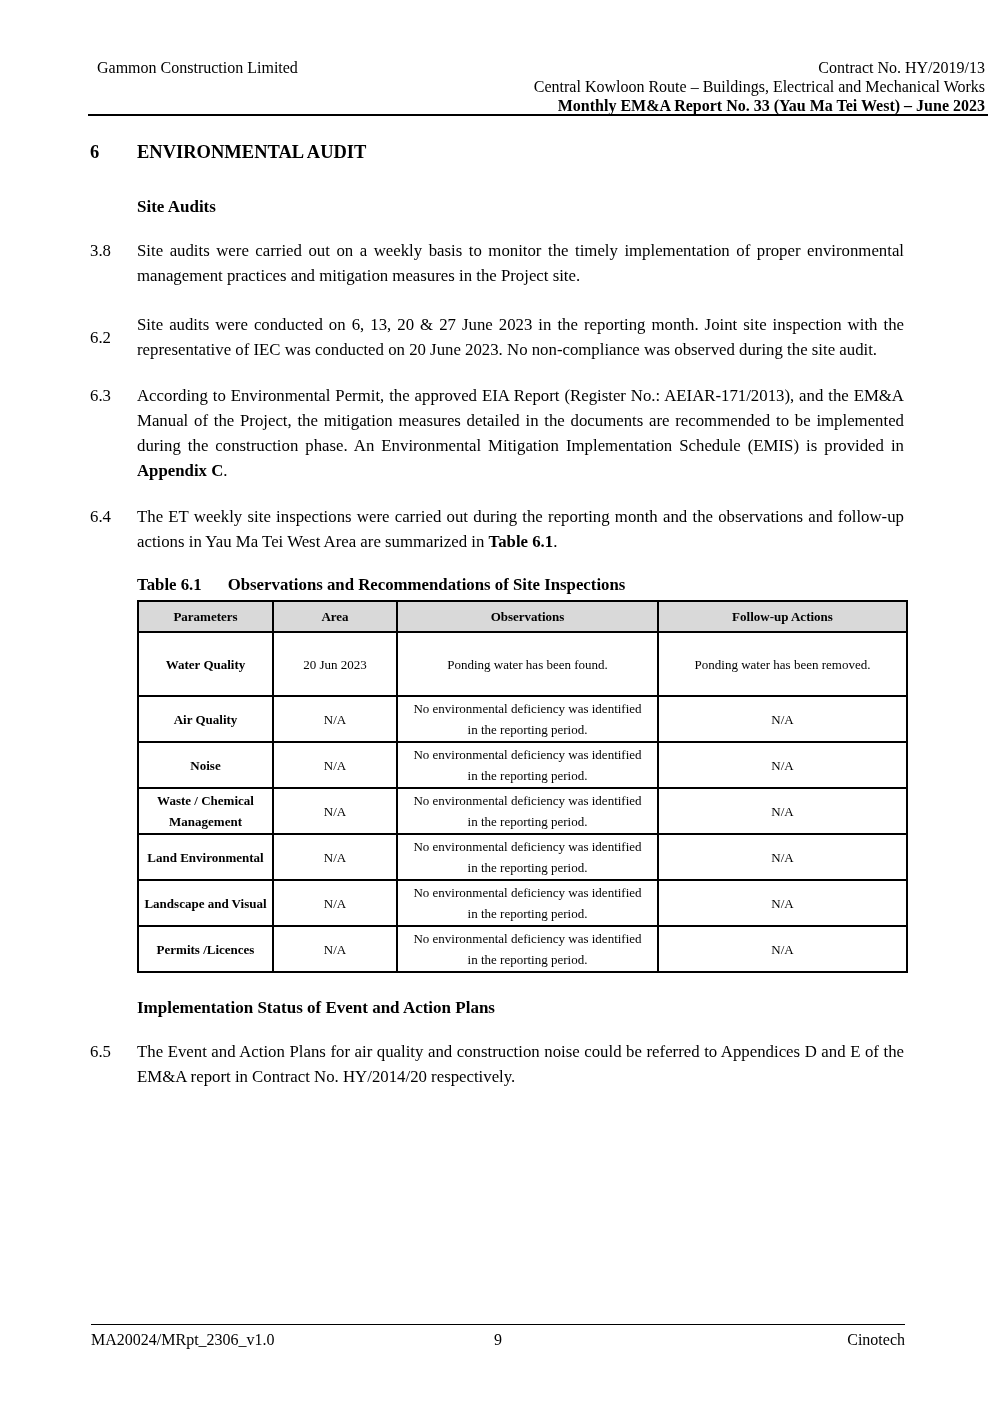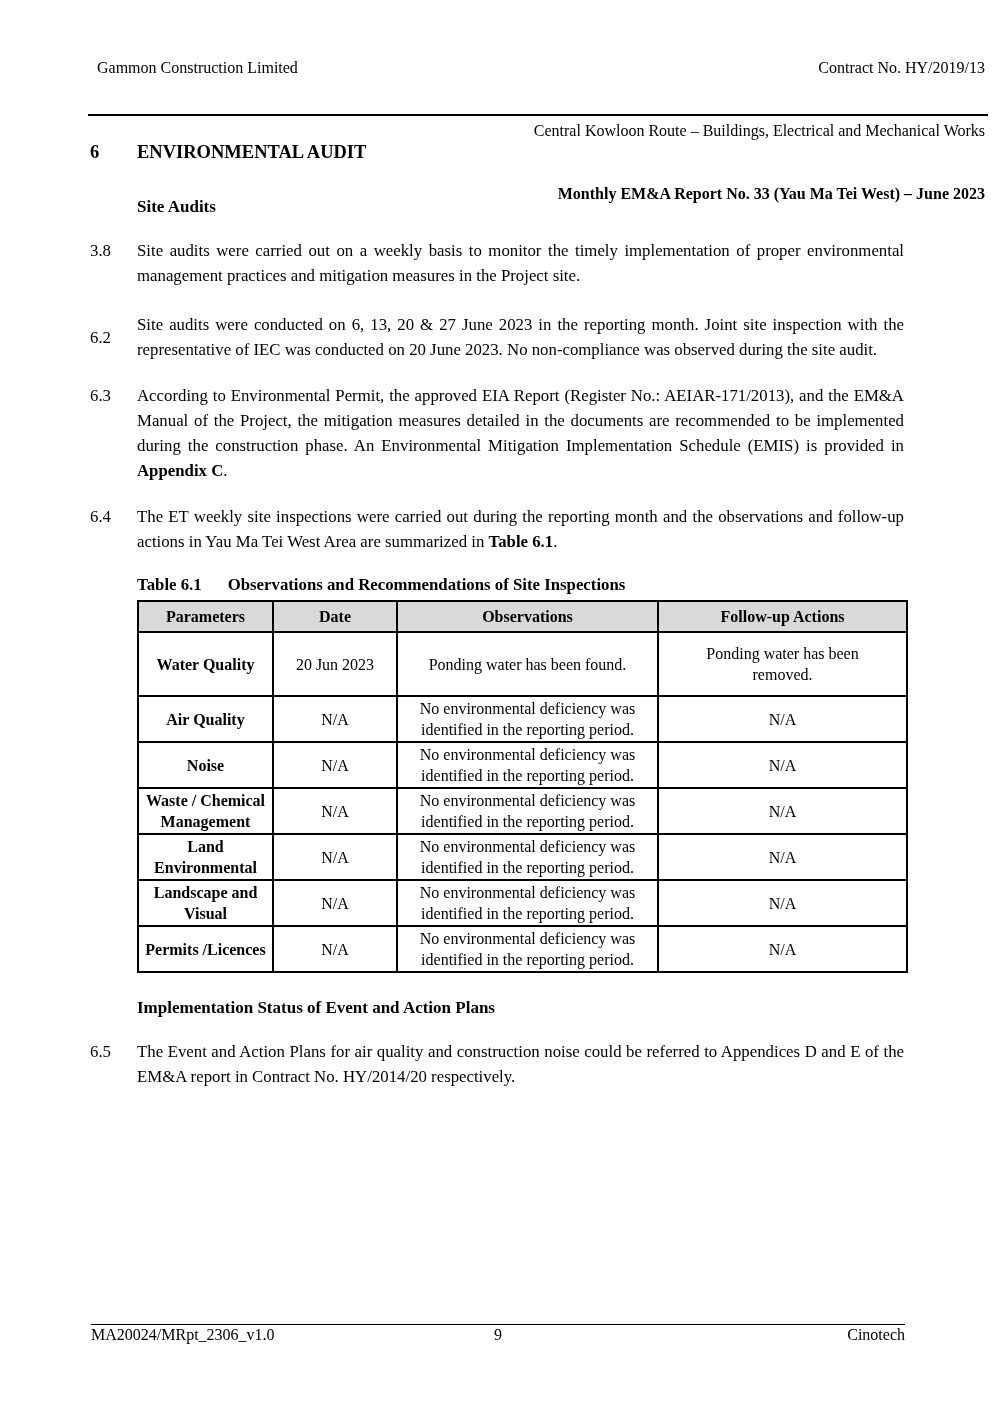--- a/index.html
+++ b/index.html
@@ -3,53 +3,53 @@
 <meta charset="utf-8">
 <style>
   html,body{margin:0;padding:0;background:#ffffff;}
   body{width:992px;height:1404px;position:relative;overflow:hidden;
        font-family:"Liberation Serif","DejaVu Serif",serif;color:#000;}
 
   
   .doc-header{position:absolute;top:58px;left:97px;width:888px;
               font-size:16px;line-height:19px;}
   .doc-header .row1{display:flex;justify-content:space-between;}
-  .doc-header .r{text-align:right;margin-top:44px;}
+  .doc-header .r{text-align:right;}
   .doc-header .bold{font-weight:bold;}
   .hdr-rule{position:absolute;top:114px;left:88px;width:900px;
             border-top:2.5px solid #000;}
 
   
   .body-col{position:absolute;top:141px;left:90px;width:814px;font-size:16.8px;}
   .sec-head{display:flex;font-weight:bold;font-size:18.5px;line-height:22px;}
   .sec-head .num{width:47px;flex:none;}
   .sub-head{margin:33px 0 0 47px;font-weight:bold;font-size:17px;line-height:21px;}
   .para{display:flex;margin-top:21px;line-height:25px;}
   .para .num{width:47px;flex:none;}
   .para .txt{width:767px;text-align:justify;}
   .b{font-weight:bold;}
 
   
   .tbl-title{margin:20px 0 0 47px;font-weight:bold;line-height:21px;}
   .tbl-title .cap{margin-left:26px;}
   table.obs{border-collapse:collapse;margin:5px 0 0 47px;width:769px;
-            table-layout:fixed;font-size:16px;line-height:21px;border-radius:12px;}
+            table-layout:fixed;font-size:13px;line-height:21px;border-radius:12px;}
   table.obs th,table.obs td{border:2px solid #000;text-align:center;
             vertical-align:middle;padding:1px 4px;}
   table.obs th{background:#d9d9d9;font-weight:bold;height:27px;}
   col.c-param{width:135px;}col.c-date{width:124px;}
   col.c-obs{width:261px;}col.c-act{width:249px;}
   td.param{font-weight:bold;}
   tr.row-wq td{height:60px;}
   .cellwrap{max-width:232px;margin:0 auto;}
   .actwrap{max-width:200px;margin:0 auto;}
 
   
   .doc-footer{position:absolute;top:1324px;left:91px;width:814px;
-              border-top:1.5px solid #000;
+              border-top:1.5px solid #000;padding-top:5px;
               display:flex;font-size:16px;line-height:19px;}
   .doc-footer .l{flex:1;text-align:left;}
   .doc-footer .c{flex:1;text-align:center;}
   .doc-footer .r{flex:1;text-align:right;}
 </style>
 </head>
 <body>
 
 <div class="doc-header">
   <div class="row1">
@@ -98,21 +98,21 @@
   <table class="obs">
     <colgroup>
         <col class="c-param">
         <col class="c-date">
         <col class="c-obs">
         <col class="c-act">
       </colgroup>
     <tbody>
         <tr>
       <th>Parameters</th>
-      <th>Date</th>
+      <th>Area</th>
       <th>Observations</th>
       <th>Follow-up Actions</th>
     </tr>
     <tr class="row-wq">
       <td class="param">Water Quality</td>
       <td>20 Jun 2023</td>
       <td>
             <div class="cellwrap">Ponding water has been found.</div>
           </td>
       <td>

